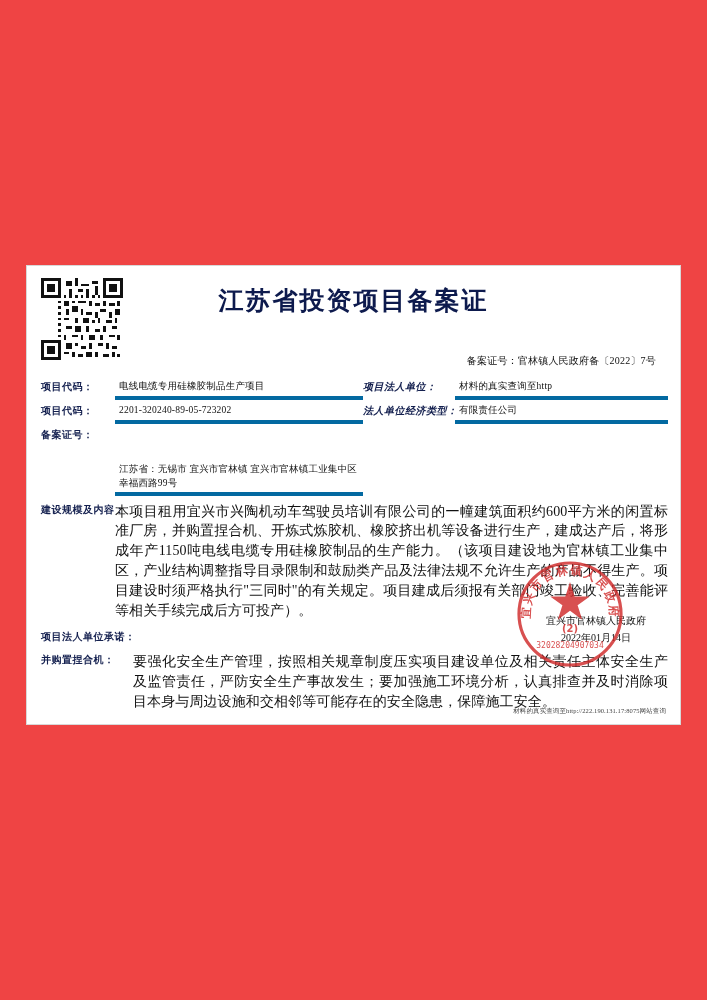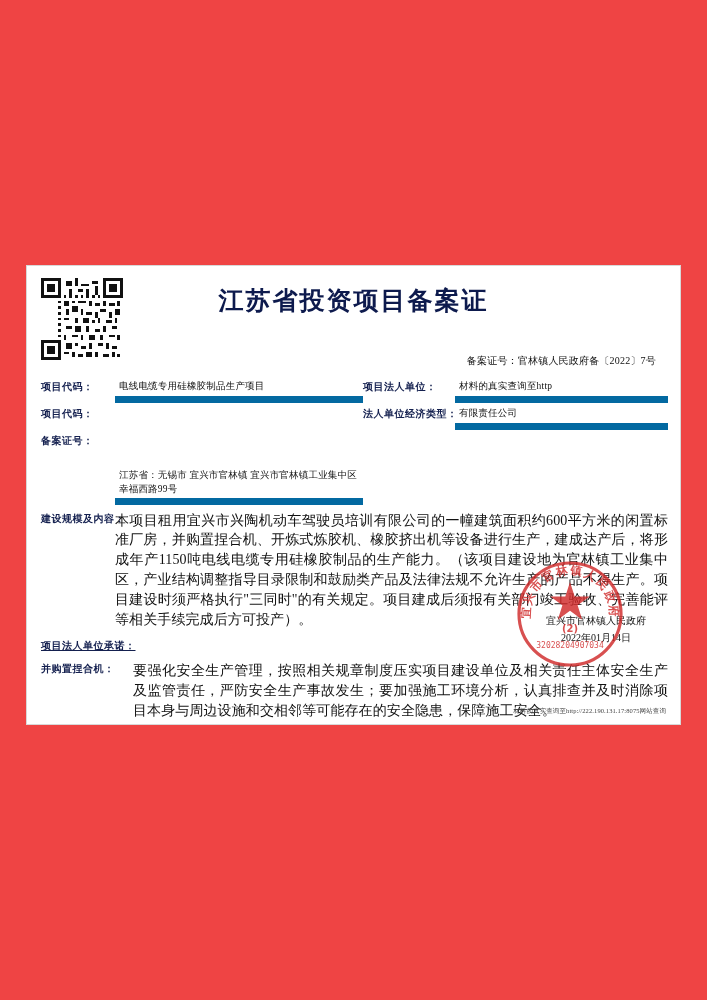--- a/index.html
+++ b/index.html
@@ -85,25 +85,25 @@
   .cell.right { width: 305px; }
   .lbl {
     font-size: 10px;
     font-weight: bold;
     color: #14204f;
     white-space: nowrap;
     letter-spacing: 0.5px;
     padding-top: 2px;
   }
   .lbl.w1 { width: 74px; }
-  .lbl.w2 { width: 92px; }
+  .lbl.w2 { width: 92px; font-style: italic; }
   .val {
     font-size: 9.5px;
     color: #111;
-    border-bottom: 7px solid #0369a1;
+    border-bottom: 4px solid #0369a1;
     flex: 1;
     min-height: 15px;
     padding: 2px 2px 1px 4px;
     line-height: 1.35;
     letter-spacing: 0.2px;
   }
   .val.two { line-height: 1.45; margin-top: 35px; }
 
   
   .block {
@@ -117,21 +117,21 @@
   }
   .block .para {
     flex: 1;
     font-size: 14px;
     line-height: 1.42;
     text-align: justify;
     color: #111;
     letter-spacing: 0.1px;
   }
   .block.promise { margin-top: 8px; }
-  .block.promise .lbl { width: 92px; text-decoration: underline; }
+  .block.promise .lbl { width: 92px; }
   .block.safety { margin-top: 8px; }
   .block.safety .lbl { width: 92px; }
 
   
   .sign {
     position: absolute;
     right: 34px;
     bottom: 78px;
     text-align: center;
     font-size: 10px;
@@ -281,20 +281,21 @@
         </div>
         <div class="cell right">
           <div class="lbl w2">项目法人单位：</div>
           <div class="val">材料的真实查询至http</div>
         </div>
       </div>
 
       <div class="row">
         <div class="cell left">
           <div class="lbl w1">项目代码：</div>
+          <div class="val">2201-320240-89-05-723202</div>
         </div>
         <div class="cell right">
           <div class="lbl w2">法人单位经济类型：</div>
           <div class="val">有限责任公司</div>
         </div>
       </div>
 
       <div class="row">
         <div class="cell left">
           <div class="lbl w1">备案证号：</div>

